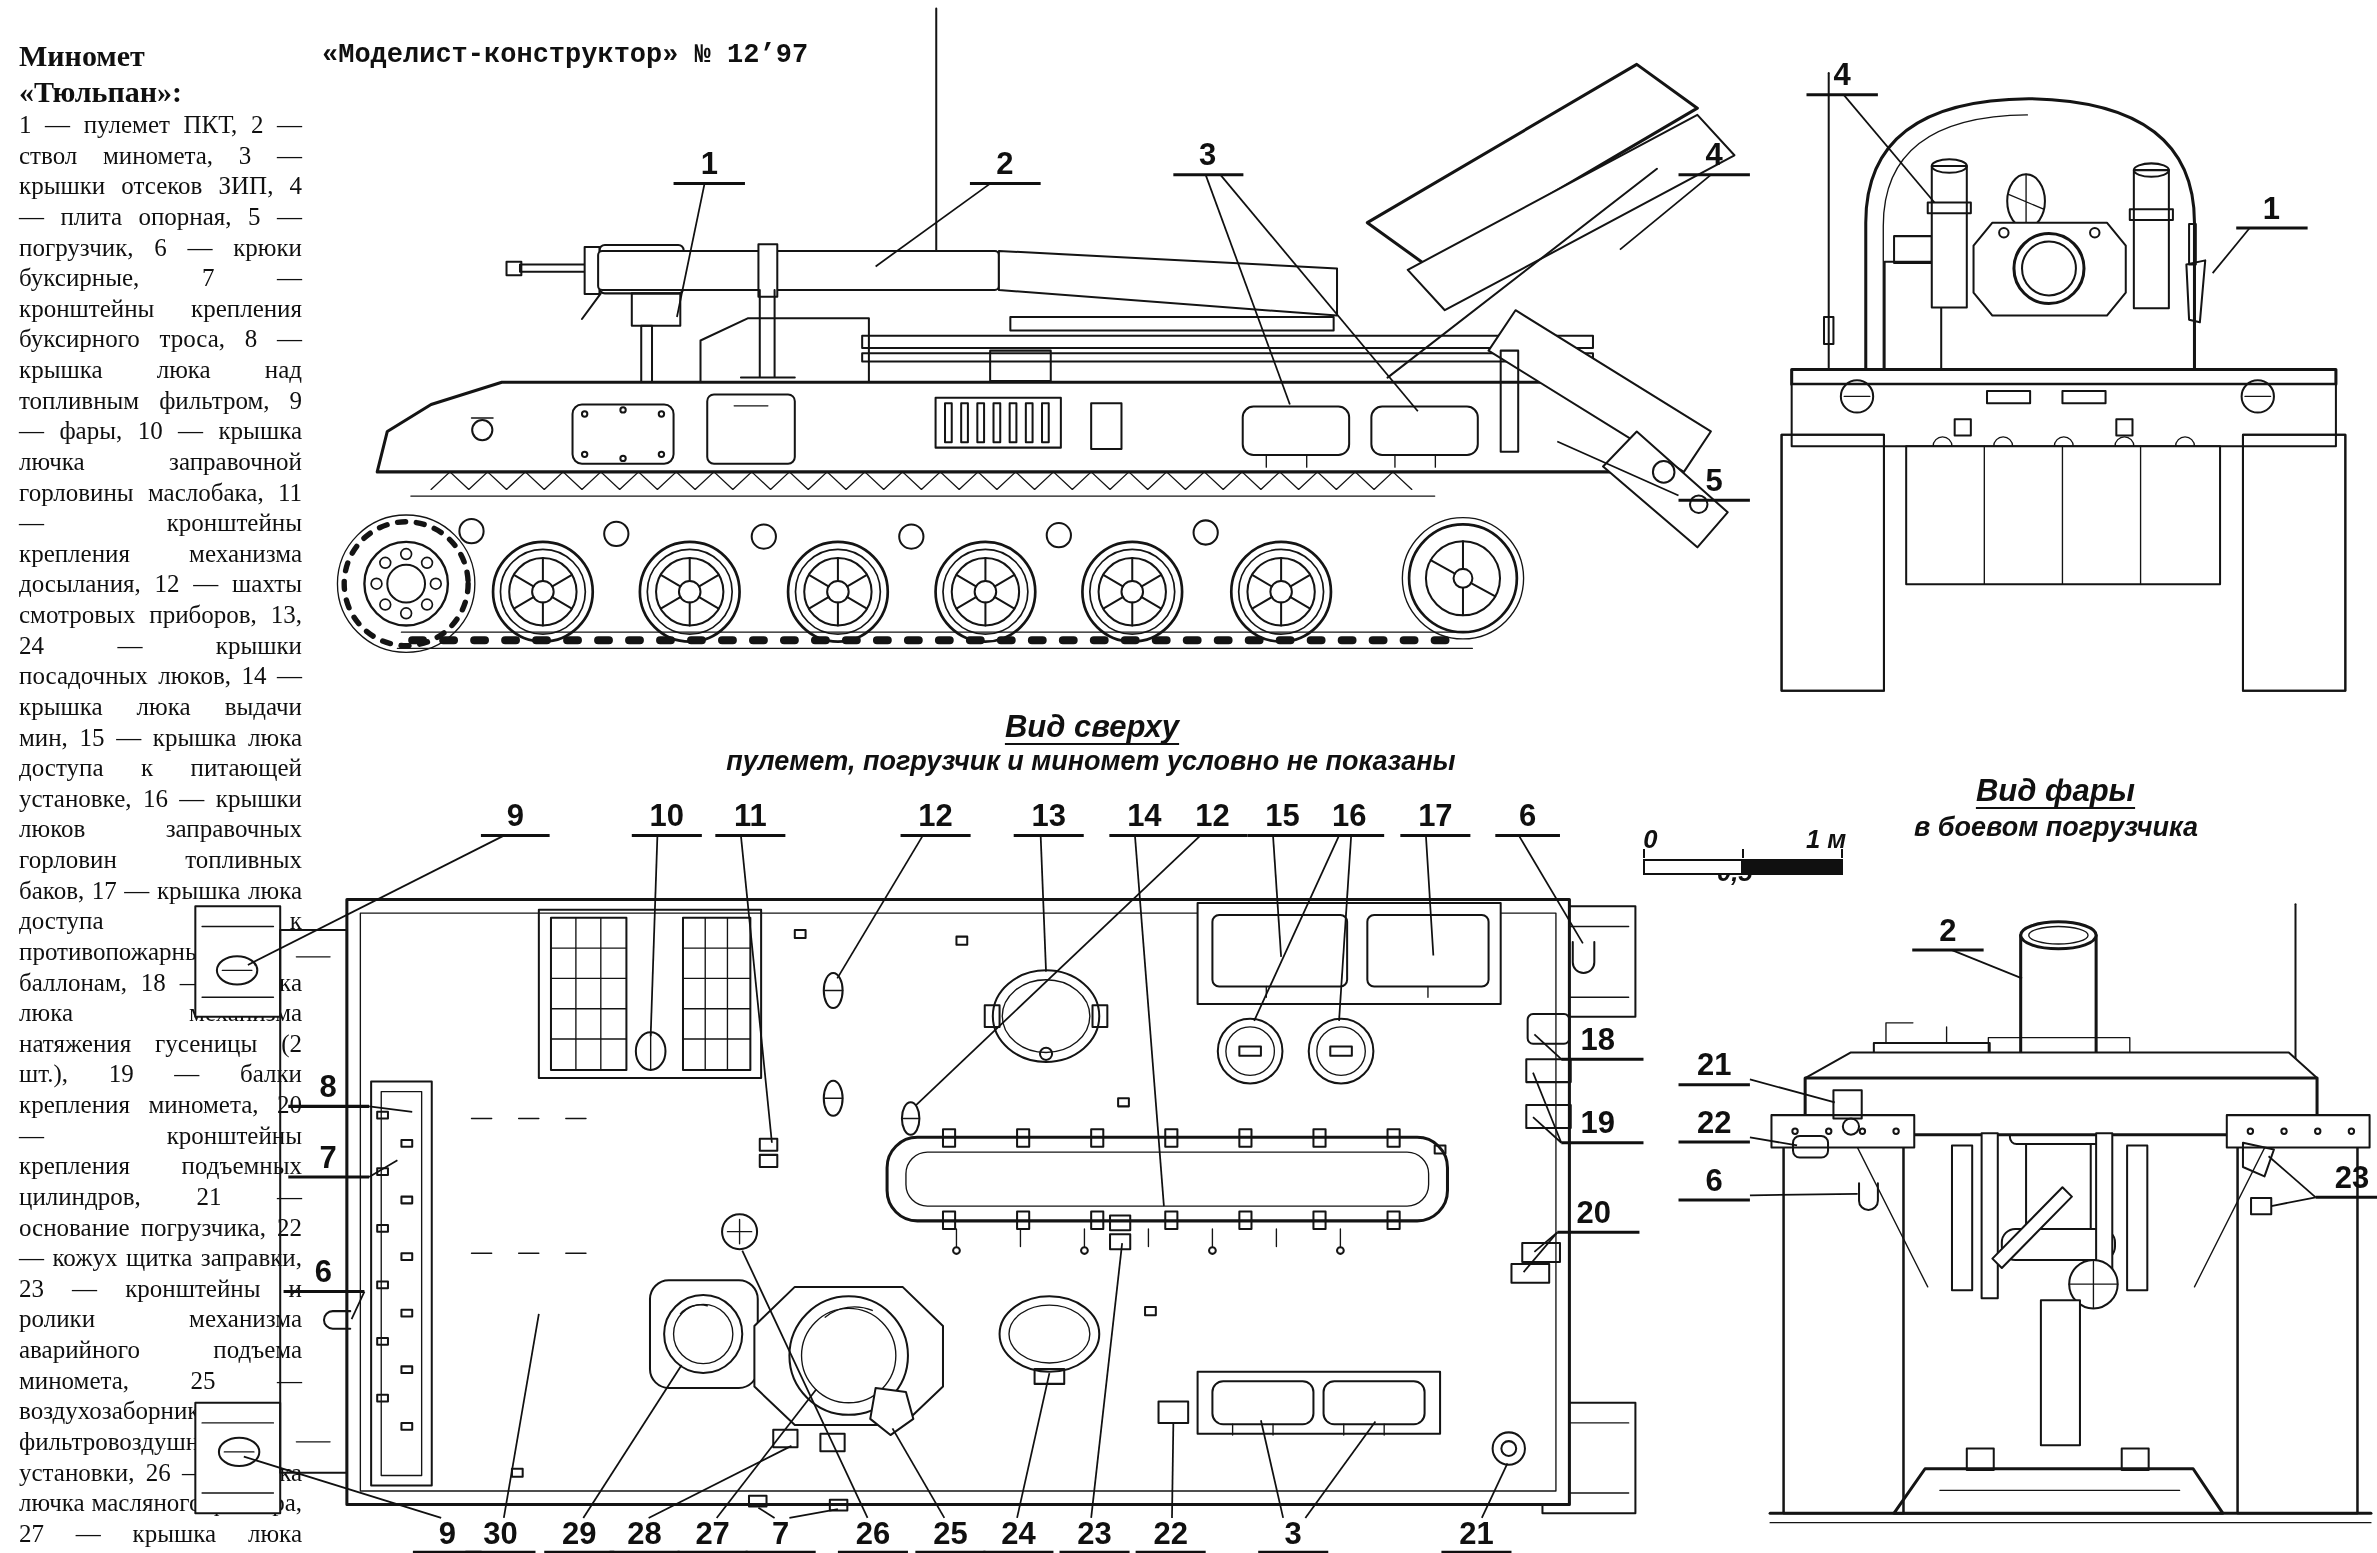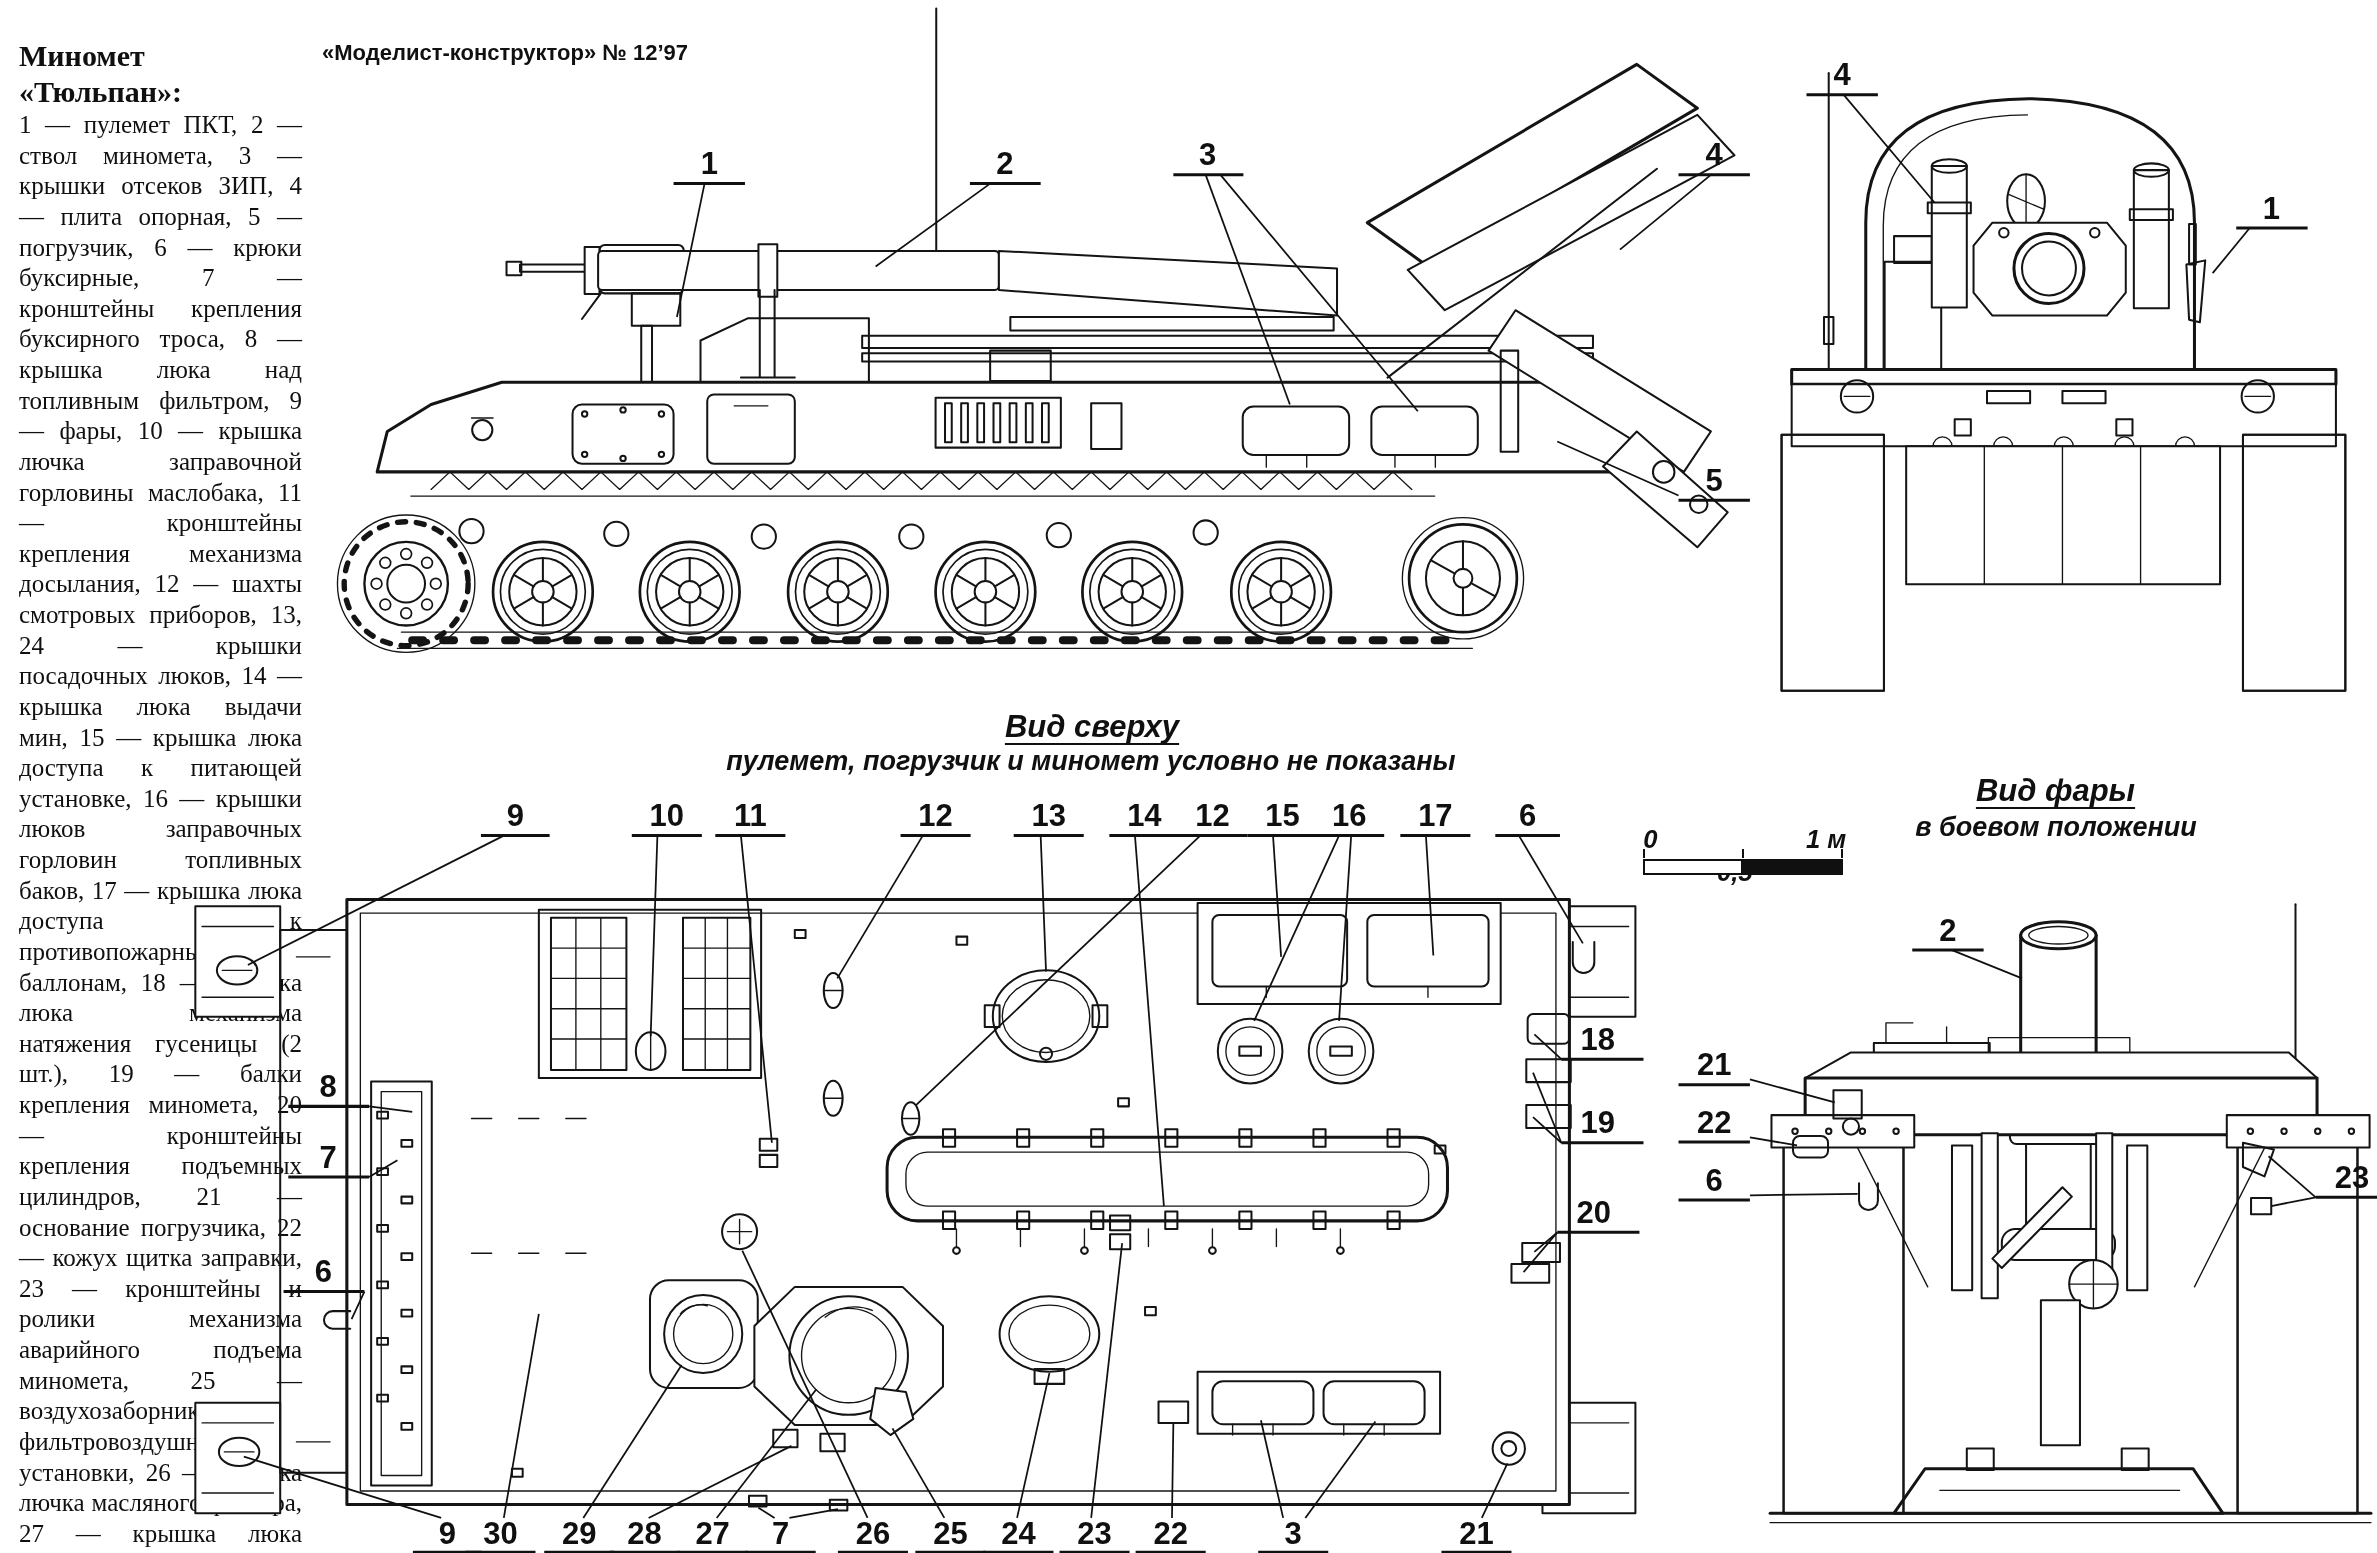--- a/index.html
+++ b/index.html
@@ -6,21 +6,21 @@
   body{width:2377px;height:1554px;position:relative;overflow:hidden;
        font-family:"Liberation Serif",serif;color:#101010;}
   .sheet{position:absolute;inset:0;background:#ffffff;}
 
   
   .legend{position:absolute;left:19px;top:38px;width:283px;}
   .legend-title{font-weight:bold;font-size:30px;line-height:1.2;}
   .legend-body{font-size:25px;line-height:1.225;text-align:justify;text-align-last:left;
                hyphens:auto;-webkit-hyphens:auto;word-spacing:0.7px;}
   .header{position:absolute;left:322px;top:40px;
-          font-family:Liberation Sans, sans-serif;font-weight:bold;font-size:22px;}
+          font-family:Liberation Mono, monospace;font-weight:bold;font-size:27px;}
   .cap{position:absolute;font-family:"Liberation Sans",sans-serif;font-weight:bold;
        font-style:italic;text-align:center;}
   .cap-title{font-size:31px;text-decoration:underline;text-underline-offset:6px;
              text-decoration-thickness:2px;}
   .cap-note{font-size:27px;}
   #cap-top-title{left:856px;top:709px;width:472px;}
   #cap-top-note{left:633px;top:746px;width:916px;}
   #cap-rear-title{left:1921px;top:773px;width:269px;}
   #cap-rear-note{left:1901px;top:812px;width:310px;}
 
@@ -588,21 +588,21 @@
         <line x1="3438" y1="1777" x2="3368" y2="1716" class="co-leader"></line>
         <line x1="3438" y1="1777" x2="3372" y2="1790" class="co-leader"></line>
         <line x1="3438" y1="1777" x2="3529" y2="1777" class="co-underline"></line>
         <text x="3492" y="1763" class="co-num">23</text>
       </g>
   </svg>
 
   <div class="cap cap-note" id="cap-top-note">пулемет, погрузчик и миномет условно не показаны</div>
   <div class="cap cap-title" id="cap-top-title">Вид сверху</div>
   <div class="cap cap-title" id="cap-rear-title">Вид фары</div>
-  <div class="cap cap-note" id="cap-rear-note">в боевом положении</div>
+  <div class="cap cap-note" id="cap-rear-note">в боевом погрузчика</div>
 
   <div class="scalebar">
     <span class="sb-lab" id="sb0">0</span>
     <span class="sb-lab" id="sb05">0,5</span>
     <span class="sb-lab" id="sb1">1 м</span>
     <div class="sb-tick" id="tick0"></div>
     <div class="sb-tick" id="tick05"></div>
     <div class="sb-tick" id="tick1"></div>
     <div class="sb-bar">
       <div class="sb-black"></div>

